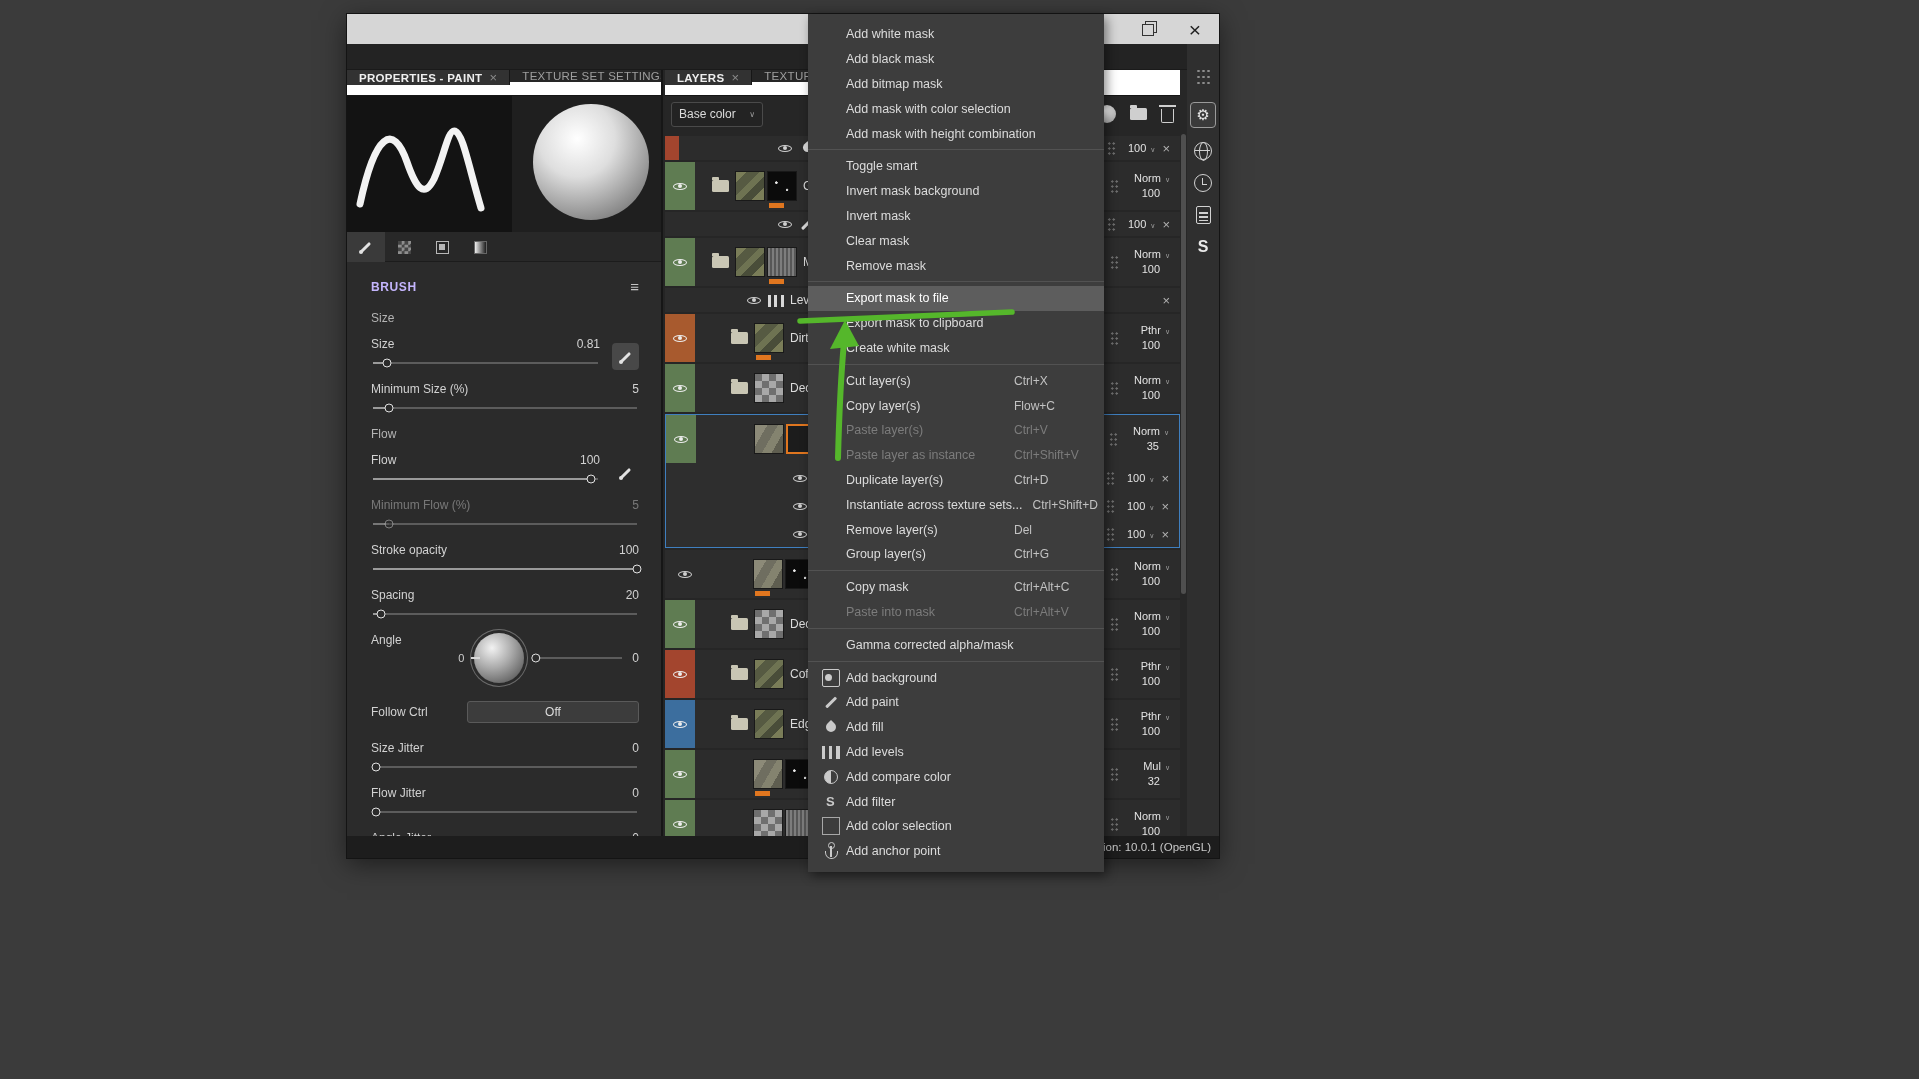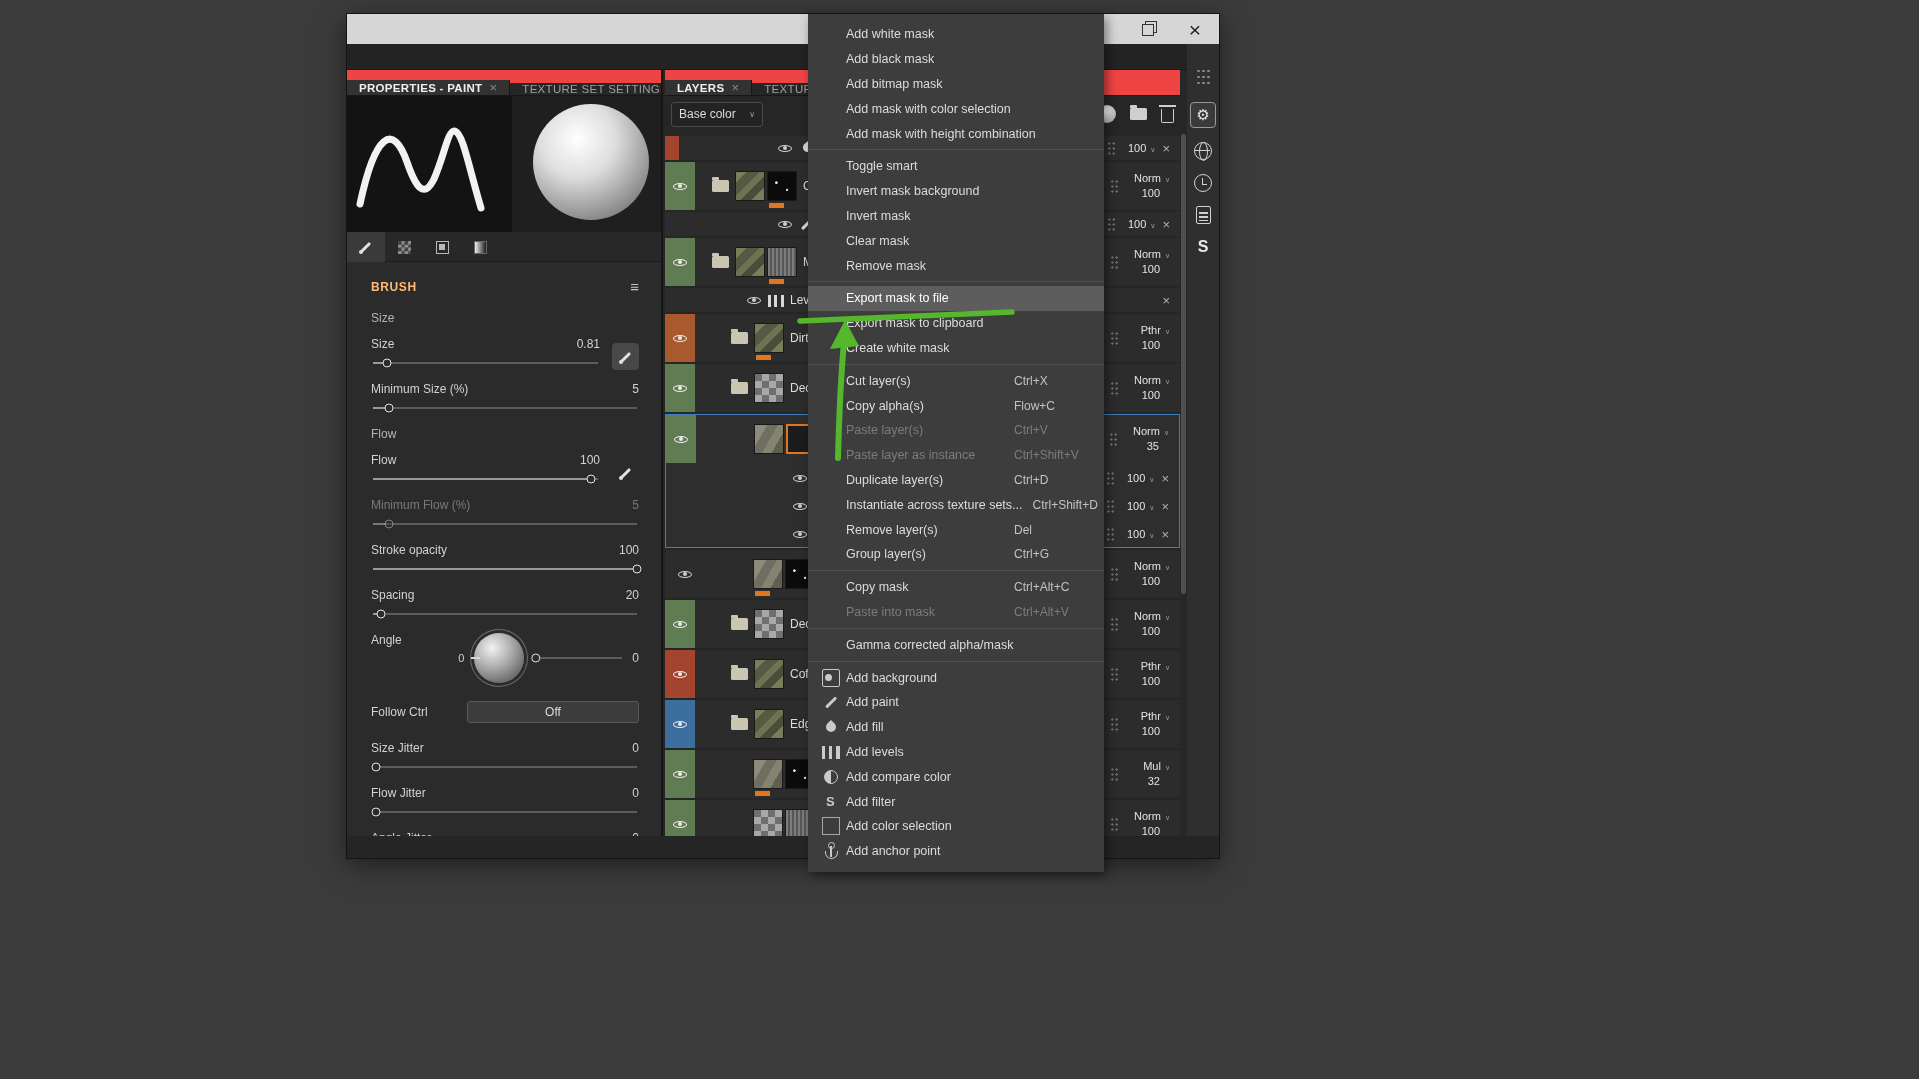--- a/index.html
+++ b/index.html
@@ -16,21 +16,21 @@
   .win-restore::after  { content:""; position:absolute; top:1px; left:0; width:10px; height:10px; border:1.3px solid #333; background:#d6d6d6; }
   .win-close { font-size:21px; color:#1e1e1e; margin-right:18px; line-height:1; cursor:default; }
 
   .toolstrip { position:absolute; left:0; top:30px; width:100%; height:26px; background:#232323; border-bottom:1px solid #1a1a1a; }
 
   .status-bar { position:absolute; left:0; bottom:0; width:100%; height:22px; background:#1d1d1d;
                 display:flex; align-items:center; justify-content:flex-end; padding-right:8px;
                 font-size:11.5px; color:#c8c8c8; }
 
   
-  .tabbar { height:26px; background:#ef4444; display:flex; align-items:flex-end; border-bottom:1px solid #161616; }
+  .tabbar { height:26px; background:#ffffff; display:flex; align-items:flex-start; border-bottom:1px solid #161616; }
   .tab { display:flex; align-items:center; gap:7px; padding:0 12px; font-size:11.5px; letter-spacing:.3px;
          color:#9f9f9f; background:#262626; border-right:1px solid #161616; white-space:nowrap; }
   .tab.active { color:#efefef; background:#323232; font-weight:bold; }
   .tab .tclose { color:#8a8a8a; font-size:13px; font-weight:normal; }
   .tab.clip { overflow:hidden; max-width:62px; }
 
   
   .left-panel { position:absolute; left:0; top:56px; width:316px; bottom:22px; background:#2b2b2b;
                 display:flex; flex-direction:column; border-right:2px solid #161616; overflow:hidden; }
   .preview { height:136px; display:flex; flex:none; }
@@ -45,21 +45,21 @@
   .ic-brush { position:relative; width:16px; height:16px; }
   .ic-brush::before { content:""; position:absolute; left:1px; top:7px; width:13px; height:3px; background:#e2e2e2; border-radius:2px; transform:rotate(-45deg); }
   .ic-brush::after { content:""; position:absolute; left:1px; bottom:1px; width:4px; height:4px; background:#e2e2e2; border-radius:50%; }
   .ic-pattern { width:13px; height:13px; background:conic-gradient(#8e8e8e 0 25%, #454545 0 50%, #8e8e8e 0 75%, #454545 0); background-size:6.5px 6.5px; }
   .ic-stencil { width:13px; height:13px; border:1.5px solid #b8b8b8; position:relative; }
   .ic-stencil::after { content:""; position:absolute; left:2px; top:2px; width:6px; height:6px; background:#b8b8b8; }
   .ic-gradient { width:13px; height:13px; border:1px solid #666; background:linear-gradient(90deg,#eee,#1d1d1d); }
 
   .panel-body { flex:1; padding:16px 22px 0 24px; overflow:hidden; }
   .brush-header { display:flex; align-items:center; justify-content:space-between; margin-bottom:16px; }
-  .brush-title { font-size:12px; font-weight:bold; letter-spacing:.6px; color:#fdba74; }
+  .brush-title { font-size:12px; font-weight:bold; letter-spacing:.6px; color:#c4b5fd; }
   .preset-ico { font-size:15px; color:#c4c4c4; }
 
   .group-label { font-size:12px; color:#b4b4b4; margin:10px 0 12px; }
   .slider { margin-bottom:18px; }
   .sl-top { display:flex; justify-content:space-between; font-size:12px; color:#d2d2d2; margin-bottom:11px; }
   .sl-track { position:relative; height:2px; background:#5c5c5c; margin:0 2px; }
   .sl-fill { position:absolute; left:0; top:0; height:2px; background:#9a9a9a; }
   .sl-handle { position:absolute; top:50%; width:9px; height:9px; border:1.5px solid #e2e2e2; border-radius:50%;
                background:#2b2b2b; transform:translate(-50%,-50%); }
   .srow { display:flex; align-items:flex-end; gap:12px; }
@@ -636,20 +636,23 @@
     <span class="grip-dots"></span>
     <span class="gearbox">
         <span>⚙</span>
       </span>
     <span class="ic-globe"></span>
     <span class="ic-clock"></span>
     <span class="ic-doc"></span>
     <span class="s-logo">S</span>
   </div>
 
+  <div class="status-bar">
+    <span>ion: 10.0.1 (OpenGL)</span>
+  </div>
 </div>
 
 <div class="context-menu">
 
     <div class="cm-item">
       <span class="cm-icon"></span>
       <span class="cm-label">Add white mask</span>
       <span class="cm-shortcut"></span>
     </div>
 
@@ -744,21 +747,21 @@
     </div>
 
     <div class="cm-item">
       <span class="cm-icon"></span>
       <span class="cm-label">Cut layer(s)</span>
       <span class="cm-shortcut">Ctrl+X</span>
     </div>
 
     <div class="cm-item">
       <span class="cm-icon"></span>
-      <span class="cm-label">Copy alpha(s)</span>
+      <span class="cm-label">Copy layer(s)</span>
       <span class="cm-shortcut">Flow+C</span>
     </div>
 
     <div class="cm-item disabled">
       <span class="cm-icon"></span>
       <span class="cm-label">Paste layer(s)</span>
       <span class="cm-shortcut">Ctrl+V</span>
     </div>
 
     <div class="cm-item disabled">

